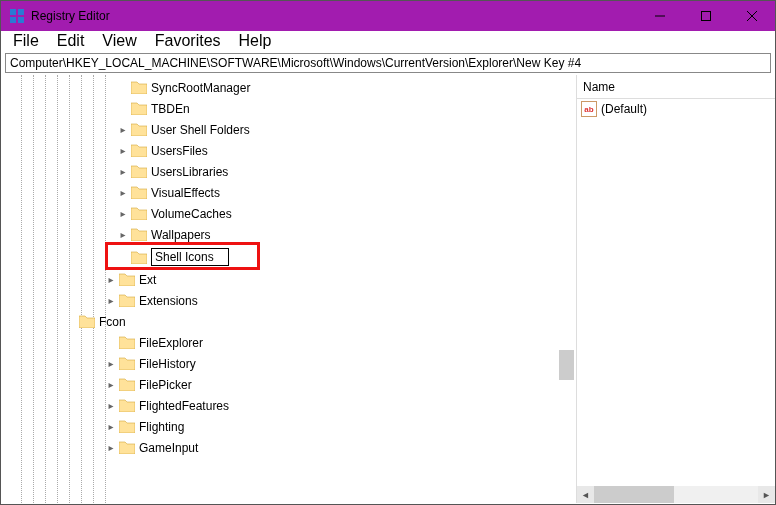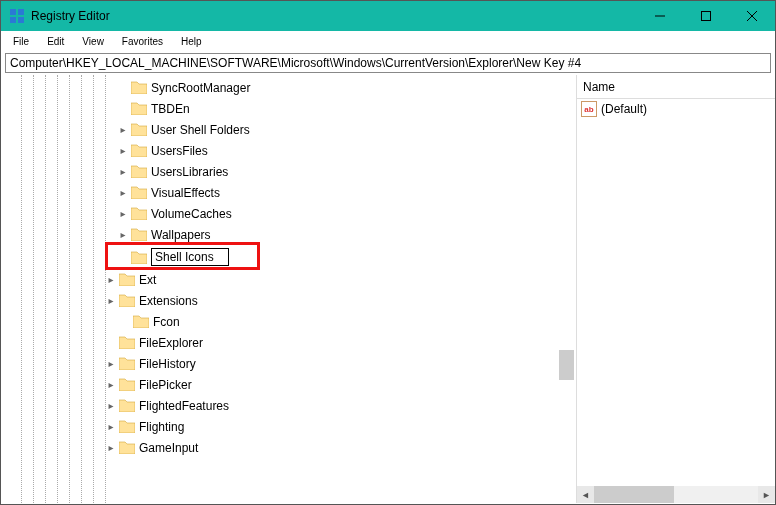--- a/index.html
+++ b/index.html
@@ -1,24 +1,24 @@
 <!DOCTYPE html>
 <html><head>
 <meta charset="utf-8">
 <style>
 * { box-sizing: border-box; margin: 0; padding: 0; font-family: "Segoe UI", Tahoma, sans-serif; }
 body { background: #fff; width: 776px; height: 505px; overflow: hidden; border: 1px solid #555; position: relative; }
 
-.titlebar { height: 30px; display: flex; align-items: center; padding-left: 8px; background: #14b8a6; }
+.titlebar { height: 30px; display: flex; align-items: center; padding-left: 8px; background: #a21caf; }
 .titlebar .icon { width: 16px; height: 16px; margin-right: 6px; }
 .titlebar .title { font-size: 12px; flex: 1; }
 .winbtns { display: flex; }
 .winbtn { width: 46px; height: 30px; display: flex; align-items: center; justify-content: center; }
 
-.menubar { height: 20px; display: flex; align-items: center; padding-left: 4px; gap: 2px; font-size: 10px; }
+.menubar { height: 20px; display: flex; align-items: flex-start; padding-left: 4px; gap: 2px; font-size: 16px; }
 .menuitem { padding: 1px 8px; }
 
 .addressbar { border: 1px solid #888; margin: 2px 4px; padding: 2px 4px; font-size: 12px; height: 20px; line-height: 15px; }
 
 .content { display: flex; height: 428px; }
 .treepane { width: 576px; overflow: hidden; position: relative; border-right: 1px solid #ddd; }
 .valuepane { flex: 1; position: relative; }
 
 .tree { font-size: 12px; padding-top: 2px; position: relative; }
 .treeguides { position: absolute; top: 0; left: 0; height: 100%; }
@@ -170,21 +170,21 @@
             </svg></span>
           <span class="node-label">Ext</span>
         </div>
         <div class="node" style="padding-left: 104px;">
           <span class="expander">▸</span>
           <span class="folder-icon"><svg viewBox="0 0 16 13">
               <path d="M0 1 h6 l2 2 h8 v10 h-16 z" fill="#ffe29a" stroke="#d4a83a" stroke-width="0.6"></path>
             </svg></span>
           <span class="node-label">Extensions</span>
         </div>
-        <div class="node" style="padding-left: 118px;">
+        <div class="node" style="padding-left: 64px;">
           <span class="expander"></span>
           <span class="folder-icon"><svg viewBox="0 0 16 13">
               <path d="M0 1 h6 l2 2 h8 v10 h-16 z" fill="#ffe29a" stroke="#d4a83a" stroke-width="0.6"></path>
             </svg></span>
           <span class="node-label">Fcon</span>
         </div>
         <div class="node" style="padding-left: 104px;">
           <span class="expander"></span>
           <span class="folder-icon"><svg viewBox="0 0 16 13">
               <path d="M0 1 h6 l2 2 h8 v10 h-16 z" fill="#ffe29a" stroke="#d4a83a" stroke-width="0.6"></path>

